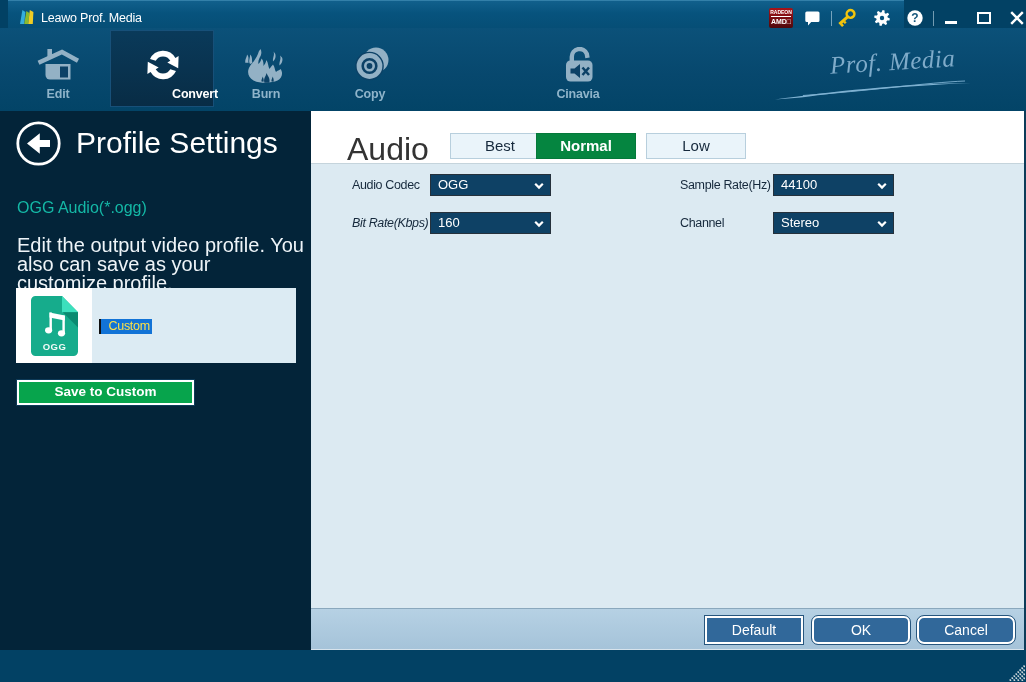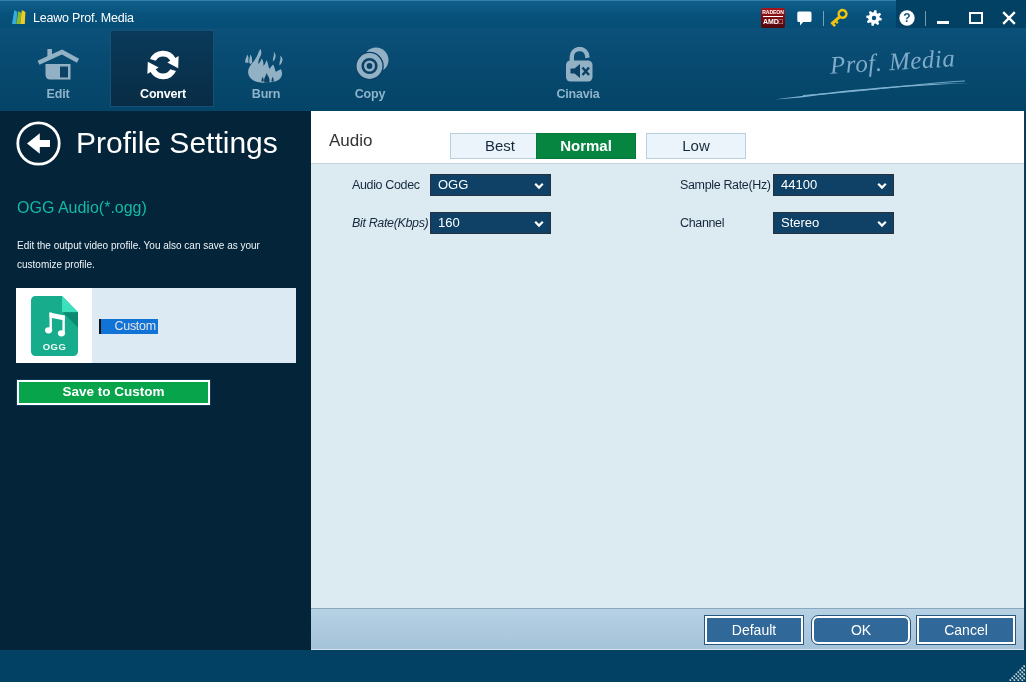--- a/index.html
+++ b/index.html
@@ -1,67 +1,67 @@
 <!DOCTYPE html>
 <html><head>
 <meta charset="utf-8">
 <style>
 * { margin:0; padding:0; box-sizing:border-box; }
 html,body { width:1026px; height:682px; overflow:hidden; }
 body { font-family:"Liberation Sans", sans-serif; position:relative; background:#024164; }
 #win { position:absolute; left:0; top:0; width:1026px; height:682px; }
 
 
-#titlebar { position:absolute; left:0; top:0; width:896px; height:28px;
+#titlebar { position:absolute; left:8px; top:0; width:896px; height:28px;
   background:linear-gradient(180deg,#11608c 0%,#07537d 45%,#064e76 100%);
   border-top:1px solid #3380a9; }
 #applogo { position:absolute; left:11px; top:7px; }
 #apptitle { position:absolute; left:33px; top:10px; font-size:12.5px; color:#ffffff; letter-spacing:-0.2px; }
 .tsep { position:absolute; top:10px; width:1px; height:15px; background:rgba(210,230,240,0.55); }
 
 
 #nav { position:absolute; left:0; top:28px; width:1026px; height:83px;
   background:linear-gradient(180deg,#0b5179 0%,#07486e 55%,#034467 100%); }
 .tab { position:absolute; top:2px; width:104px; height:77px; }
 .tab .ticon { position:absolute; top:17px; left:0; width:104px; height:36px; }
 .tab .tlabel { position:absolute; top:57px; width:104px; text-align:center;
   font-size:12.5px; font-weight:bold; color:#8fb4ca; letter-spacing:-0.2px; }
 .tab.sel { background:linear-gradient(180deg,#0a3a5a 0%,#082c45 100%);
-  border:1px solid #175079; }
+  border:1px solid #175079;padding-left:32px; }
 .tab.sel .tlabel { color:#ffffff; top:56px; }
 #profmedia { position:absolute; left:830px; top:20px; color:#7fabc9;
   font-family:"Liberation Serif", serif; font-style:italic; font-size:25px;
   letter-spacing:0.5px; transform:rotate(-3.5deg); }
 #swoosh { position:absolute; left:773px; top:50px; }
 
 
 #sidebar { position:absolute; left:0; top:111px; width:311px; height:539px;
   background:#032439; color:#fff; }
 #backbtn { position:absolute; left:16px; top:10px; width:45px; height:45px; }
 #ptitle { position:absolute; left:76px; top:15px; font-size:30px;
   color:#ffffff; }
 #ogglabel { position:absolute; left:17px; top:88px; font-size:16px; color:#14b8a6; }
-#sidepara { position:absolute; left:17px; top:125px; width:288px; font-size:10px;
+#sidepara { position:absolute; left:17px; top:125px; width:288px; font-size:20px;
   line-height:19px; color:#eef4f8; }
 #profcard { position:absolute; left:16px; top:177px; width:280px; height:75px;
   background:#dcebf3; }
 #cardicon { position:absolute; left:0; top:0; width:76px; height:75px; background:#ffffff; }
-#customtxt { position:absolute; left:84.5px; top:30.5px; font-size:12.5px; letter-spacing:-0.3px; color:#e5e5e5;
-  background:#1273d6; height:15.5px; line-height:15px; padding:0 2px 0 14px; }
+#customtxt { position:absolute; left:84.5px; top:30.5px; font-size:12.5px; letter-spacing:-0.3px; color:#fde047;
+  background:#1273d6; height:15.5px; line-height:15px; padding:0 2px 0 8px; }
 #curs { position:absolute; left:83px; top:30.5px; width:1.5px; height:15.5px; background:#111; }
-#savebtn { position:absolute; left:17px; top:269px; width:193px; height:25px;
+#savebtn { position:absolute; left:17px; top:269px; width:177px; height:25px;
   background:#07a44c; border:2px solid #ffffff; outline:1px solid #0d3a58;
   color:#fff; font-size:13.5px; font-weight:bold; text-align:center; line-height:20px; }
 
 
 #content { position:absolute; left:311px; top:111px; width:715px; height:497px;
   background:#dceaf2; }
 #chead { position:absolute; left:0; top:0; width:715px; height:53px; background:#ffffff;
   border-bottom:1px solid #c5d4dc; }
-#audiotitle { position:absolute; left:18px; top:20px; font-size:17px; color:#333333; }
+#audiotitle { position:absolute; left:36px; top:20px; font-size:32px; color:#333333; }
 .qbtn { position:absolute; top:22px; width:100px; height:26px; text-align:center;
   font-size:15px; line-height:24px; color:#16293c;
   background:#eaf4fa; border:1px solid #b8cfdd; }
 #qbest { left:115px;margin-left:24px; }
 #qnormal { left:225px; background:#058540;
   border:1px solid #04793a; color:#ffffff; font-weight:bold; }
 #qlow { left:335px; }
 .flabel { position:absolute; font-size:12.5px; letter-spacing:-0.35px; color:#16293c; }
 .fsel { position:absolute; width:121px; height:22px; background:#0e4165;
   border:1px solid #25313c; color:#ffffff; font-size:13px; line-height:19px;
@@ -70,21 +70,21 @@
 
 
 #footerbar { position:absolute; left:311px; top:608px; width:715px; height:42px;
   background:linear-gradient(180deg,#b6d1e4 0%,#a5c3d9 100%);
   border-top:1px solid #8aa8bd; border-bottom:1px solid #d7e3ec; }
 .fbtn { position:absolute; top:7px; width:98px; height:28px; background:#31689a;
   border:2px solid #ffffff; outline:1px solid #27567e; color:#ffffff;
   font-size:14px; text-align:center; line-height:24px; }
 #bdefault { left:394px; }
 #bok { left:501px;border-radius:6px; }
-#bcancel { left:606px; }
+#bcancel { left:606px;border-radius:7px; }
 #bottomstrip { position:absolute; left:0; top:650px; width:1026px; height:32px;
   background:#024164; }
 #grip { position:absolute; right:1px; bottom:1px; }
 </style>
 </head>
 <body>
 <div id="win">
   <div id="titlebar">
     <svg id="applogo" width="16" height="17" viewBox="0 0 16 17">
       <path d="M1 16 L3.4 2 L6.4 4 L5.2 16 Z" fill="#35aedd"></path>

